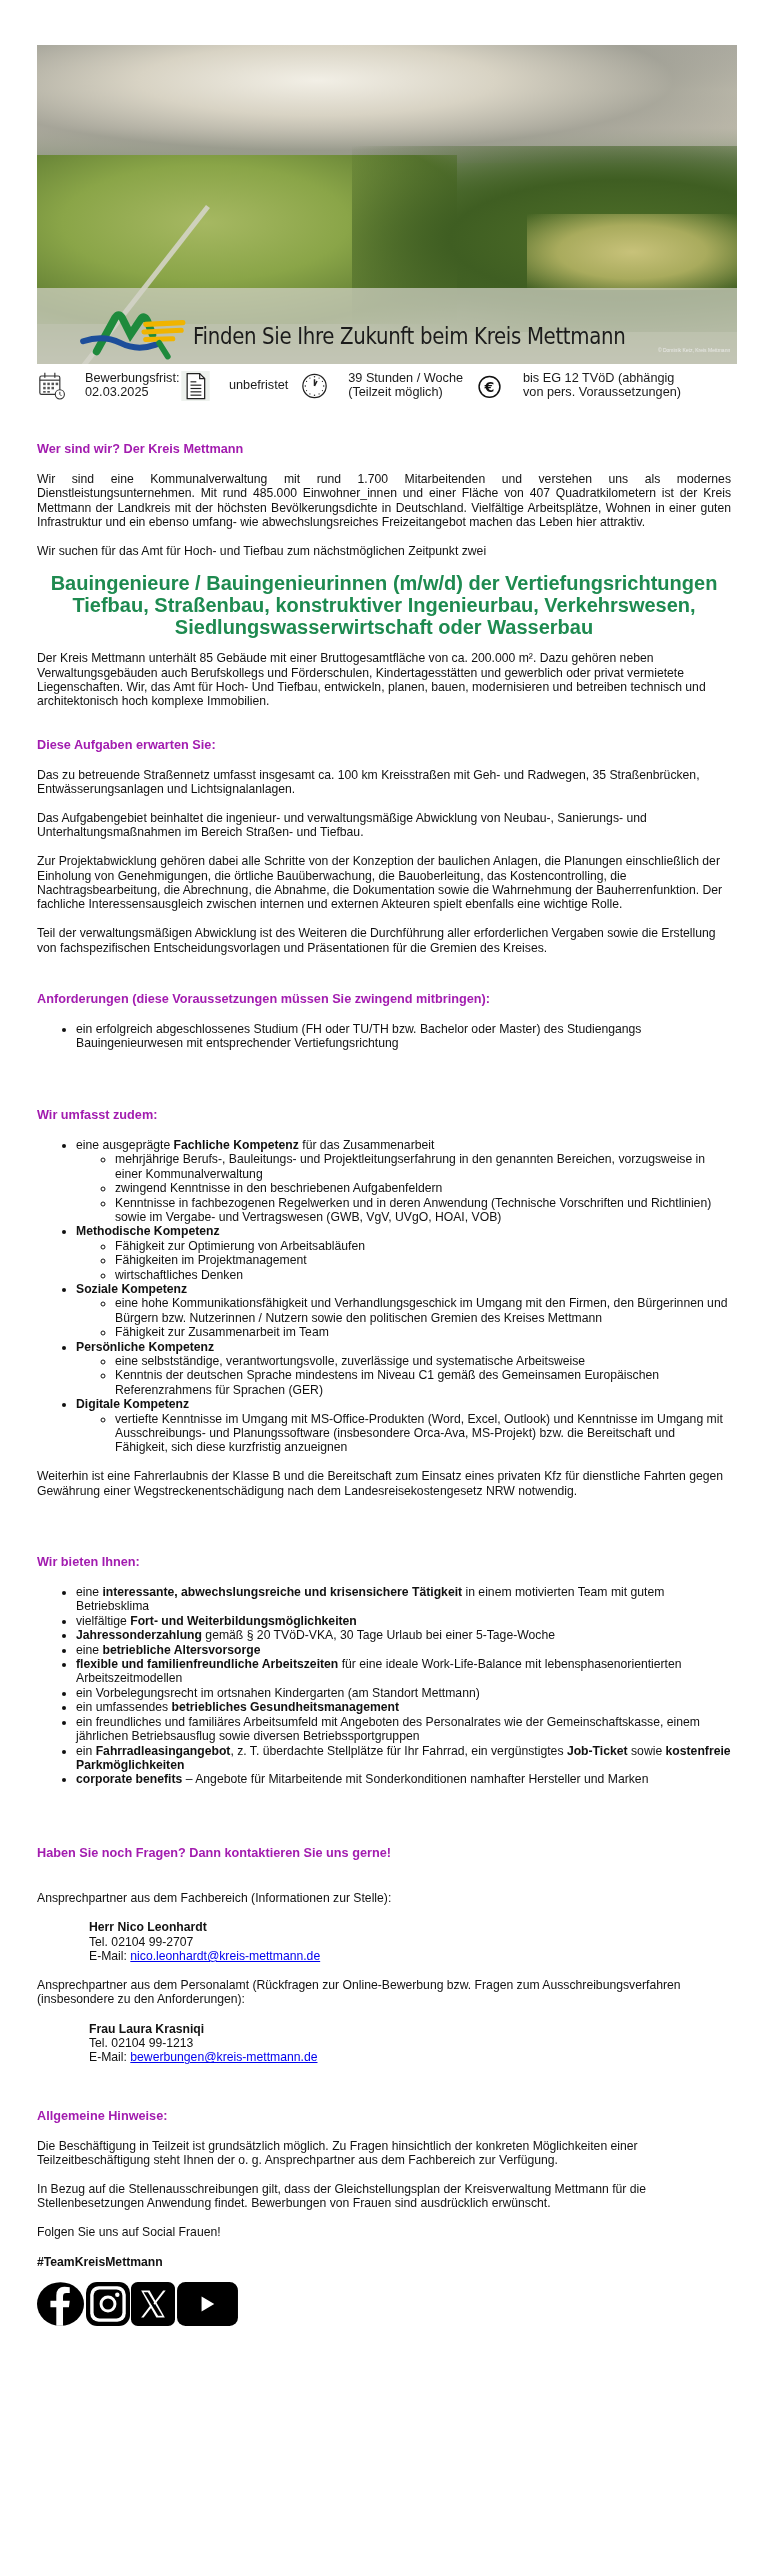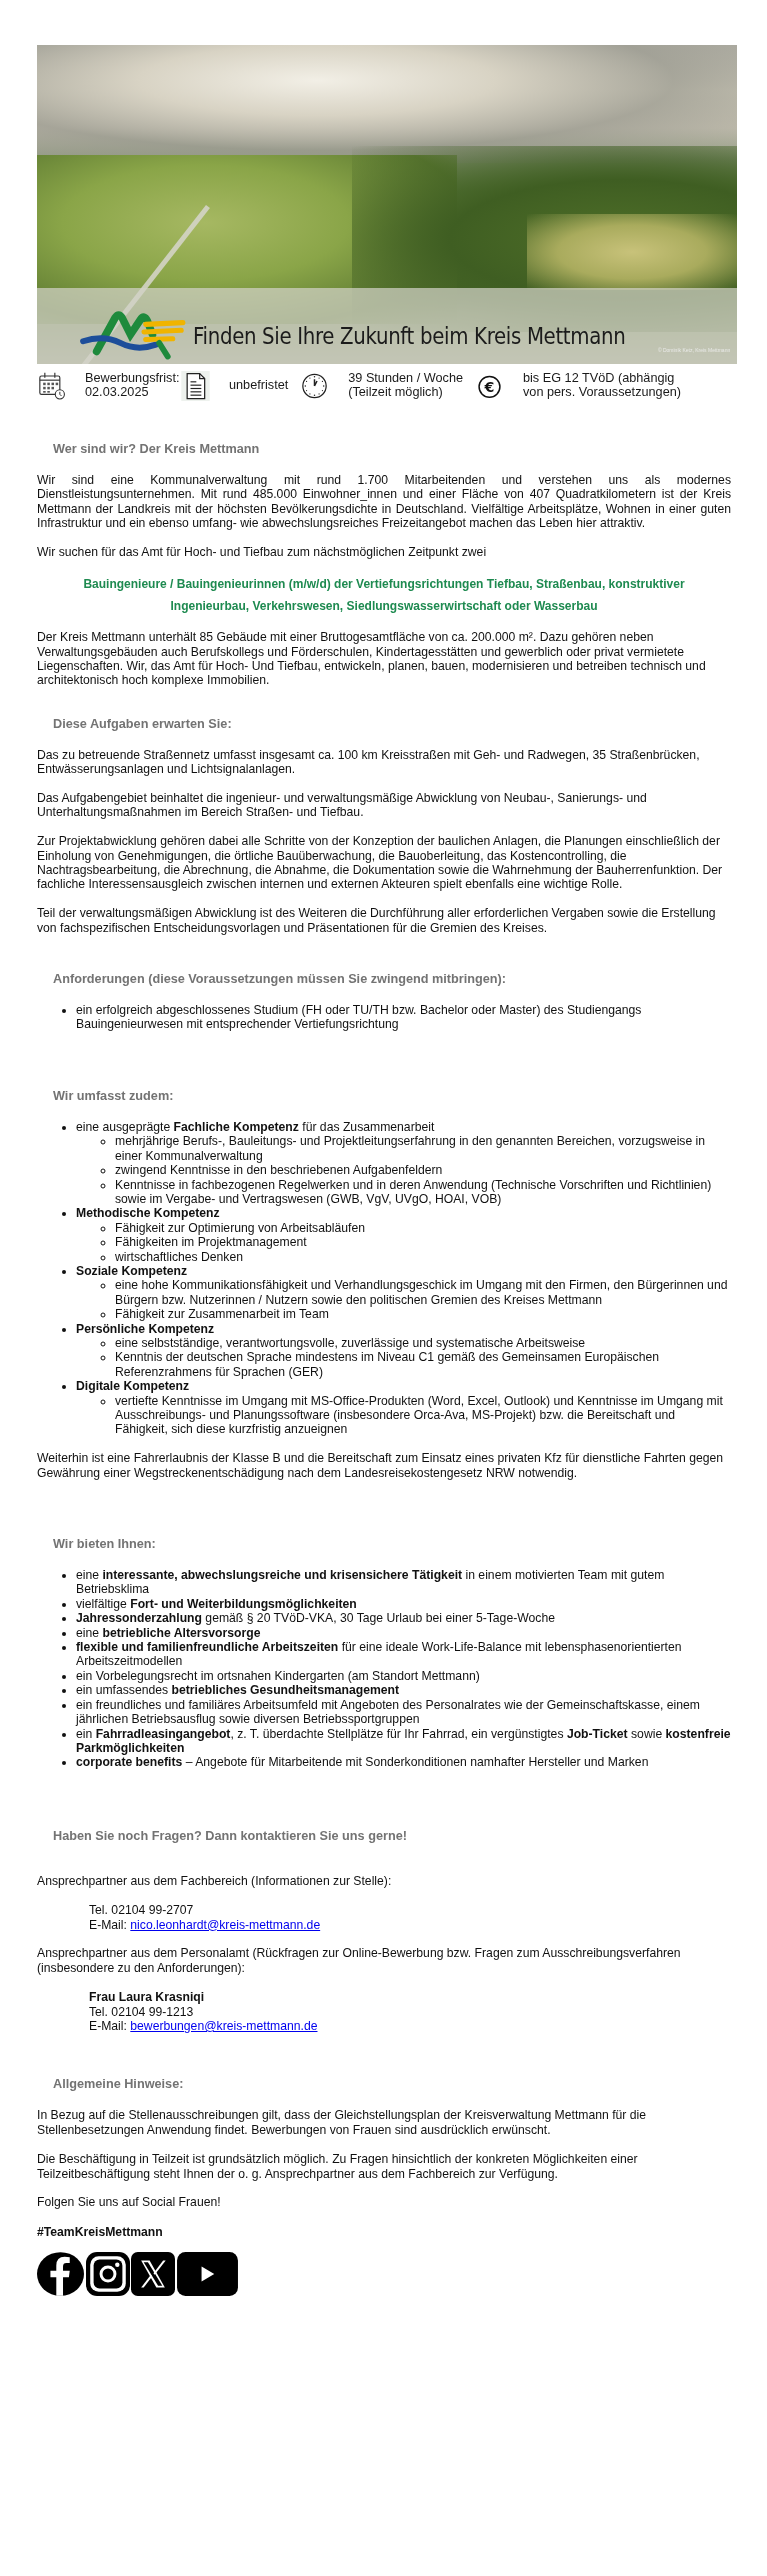--- a/index.html
+++ b/index.html
@@ -53,26 +53,26 @@
   }
   .credit {
     position: absolute; right: 6.8px; bottom: 6.8px; font-size: 5px; color: #eee; opacity: 0.9;
   }
   .facts { display: flex; align-items: flex-start; margin-top: 6.8px; height: 34px; }
   .fact { display: flex; align-items: center; margin-right: 12px; }
   .fact .ico { width: 29px; height: 30px; margin-right: 6px; flex: none; }
   .fact .txt { font-size: 12.7px; line-height: 13.5px; color: #1a1a1a; margin-left: 13px; }
   .fact.f1 .txt { width: 84px; }
   h2.sec {
-    color: #737373; font-size: 12.7px; font-weight: bold; margin: 16px; line-height: 15px;
+    color: #a21caf; font-size: 12.7px; font-weight: bold; margin: 0; line-height: 15px;
   }
   p { margin: 0; }
   .justify { text-align: justify; }
   .title {
-    color: #1e8a50; font-weight: bold; font-size: 12px; line-height: 22px;
+    color: #1e8a50; font-weight: bold; font-size: 20px; line-height: 22px;
     text-align: center; margin: 8px;
   }
   ul { margin: 0; padding-left: 39px; }
   ul.sub { padding-left: 39px; list-style-type: circle; }
   li { margin: 0; }
   .contact { padding-left: 52px; }
   a.mail { color: #0000ee; text-decoration: underline; margin-top: 9px; }
   .social { display: flex; gap: 1.7px; margin-top: 12.7px; }
   .social .s { height: 44px; }
 </style>
@@ -235,33 +235,34 @@
       <li><span>ein Vorbelegungsrecht im ortsnahen Kindergarten (am Standort Mettmann)</span></li>
       <li><span>ein umfassendes </span><b>betriebliches Gesundheitsmanagement</b></li>
       <li><span>ein freundliches und familiäres Arbeitsumfeld mit Angeboten des Personalrates wie der Gemeinschaftskasse, einem jährlichen Betriebsausflug sowie diversen Betriebssportgruppen</span></li>
       <li><span>ein </span><b>Fahrradleasingangebot</b><span>, z. T. überdachte Stellplätze für Ihr Fahrrad, ein vergünstigtes </span><b>Job-Ticket</b><span> sowie </span><b>kostenfreie Parkmöglichkeiten</b></li>
       <li><b>corporate benefits</b><span> – Angebote für Mitarbeitende mit Sonderkonditionen namhafter Hersteller und Marken</span></li>
     </ul>
 
   <h2 class="sec" style="margin-top:59px;">Haben Sie noch Fragen? Dann kontaktieren Sie uns gerne!</h2>
   <p style="margin-top:30px;">Ansprechpartner aus dem Fachbereich (Informationen zur Stelle):</p>
   <div class="contact" style="margin-top:15px;">
+    <div style="font-weight:bold;">Herr Nico Leonhardt</div>
     <div>Tel. 02104 99-2707</div>
     <div><span>E-Mail: </span><a class="mail">nico.leonhardt@kreis-mettmann.de</a></div>
   </div>
   <p style="margin-top:14.4px;">Ansprechpartner aus dem Personalamt (Rückfragen zur Online-Bewerbung bzw. Fragen zum Ausschreibungsverfahren (insbesondere zu den Anforderungen):</p>
   <div class="contact" style="margin-top:15px;">
     <div style="font-weight:bold;">Frau Laura Krasniqi</div>
     <div>Tel. 02104 99-1213</div>
     <div><span>E-Mail: </span><a class="mail">bewerbungen@kreis-mettmann.de</a></div>
   </div>
 
   <h2 class="sec" style="margin-top:44px;">Allgemeine Hinweise:</h2>
+  <p style="margin-top:15px;">Die Beschäftigung in Teilzeit ist grundsätzlich möglich. Zu Fragen hinsichtlich der konkreten Möglichkeiten einer Teilzeitbeschäftigung steht Ihnen der o. g. Ansprechpartner aus dem Fachbereich zur Verfügung.</p>
   <p style="margin-top:14.4px;">In Bezug auf die Stellenausschreibungen gilt, dass der Gleichstellungsplan der Kreisverwaltung Mettmann für die Stellenbesetzungen Anwendung findet. Bewerbungen von Frauen sind ausdrücklich erwünscht.</p>
-  <p style="margin-top:15px;">Die Beschäftigung in Teilzeit ist grundsätzlich möglich. Zu Fragen hinsichtlich der konkreten Möglichkeiten einer Teilzeitbeschäftigung steht Ihnen der o. g. Ansprechpartner aus dem Fachbereich zur Verfügung.</p>
   <p style="margin-top:14.4px;">Folgen Sie uns auf Social Frauen!</p>
   <p style="margin-top:15px; font-weight:bold;">#TeamKreisMettmann</p>
 
   <div class="social">
     <svg class="s" width="47" height="44" viewBox="0 0 56 52">
       <ellipse cx="28" cy="26" rx="28" ry="26" fill="#000"></ellipse>
       <path d="M31 52 L31 30 L38 30 L39 22 L31 22 L31 17 Q31 13 35 13 L39 13 L39 6 Q36 5.5 33 5.5 Q23 5.5 23 16 L23 22 L16 22 L16 30 L23 30 L23 52 Z" fill="#fff"></path>
     </svg>
     <svg class="s" width="44" height="44" viewBox="0 0 52 52">
       <rect x="0" y="0" width="52" height="52" rx="13" fill="#000"></rect>

